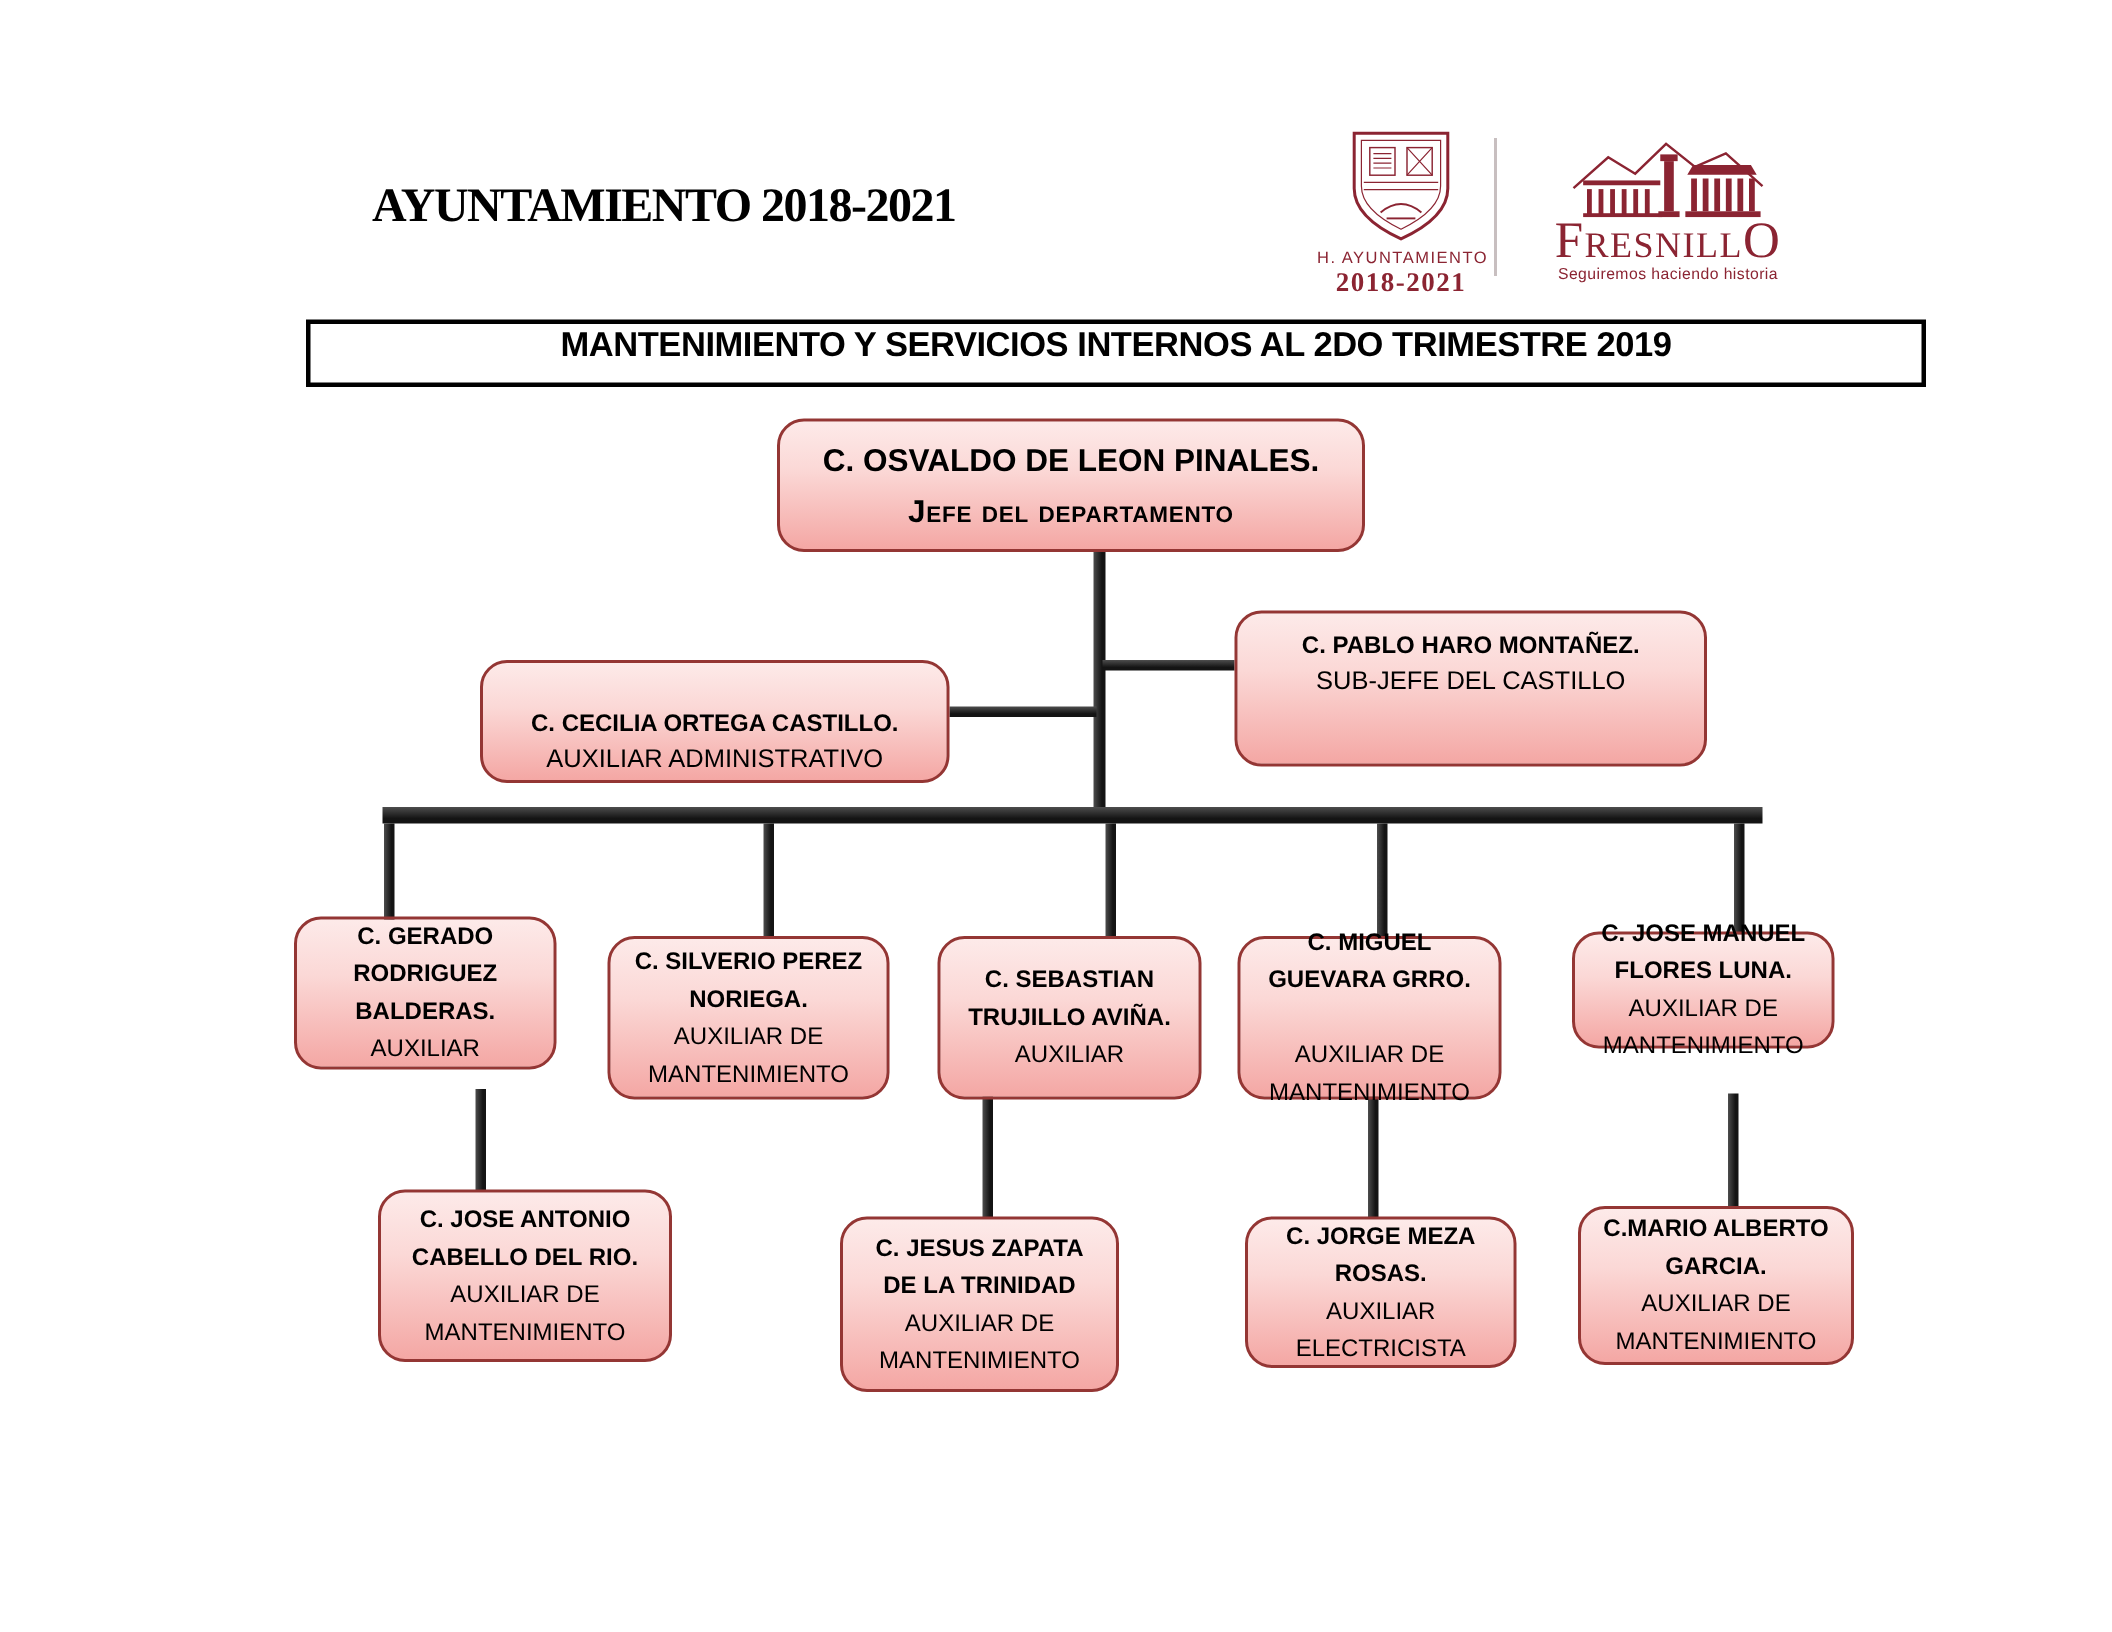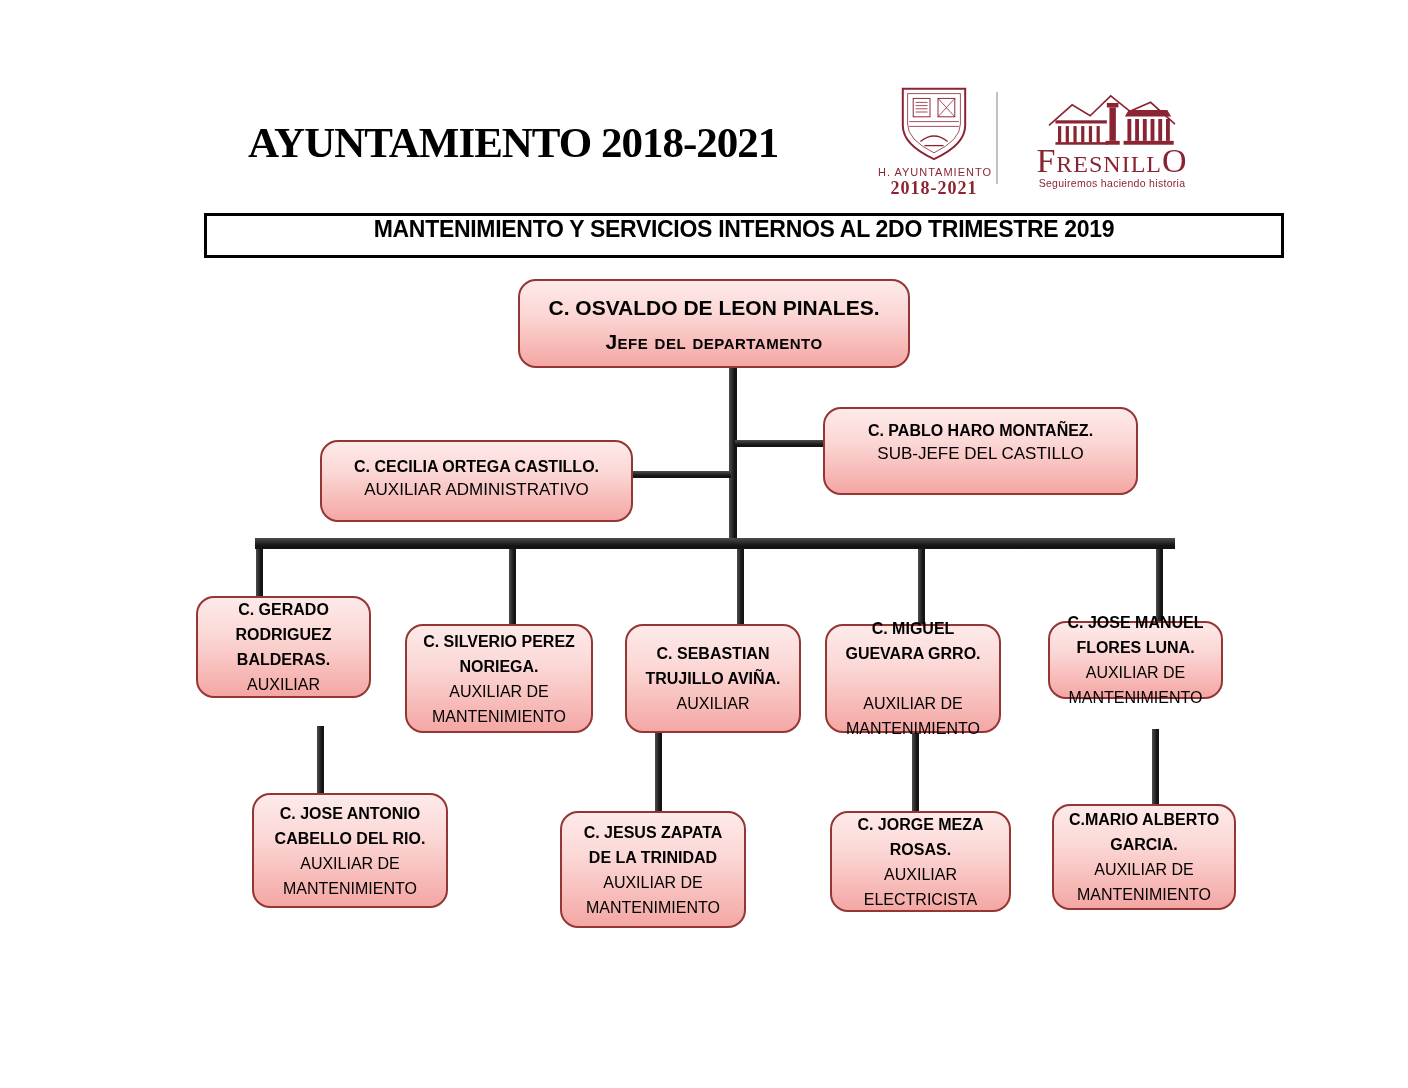--- a/index.html
+++ b/index.html
@@ -15,21 +15,21 @@
   }
   html,body{margin:0;padding:0;background:#ffffff;}
   #canvas{
     position:relative;width:1408px;height:1088px;background:#ffffff;
     font-family:"Liberation Sans",sans-serif;color:var(--text);overflow:hidden;
   }
   
   .page-title{
     position:absolute;left:248px;top:118px;
     font-family:"Liberation Serif",serif;font-weight:bold;
-    font-size:43px;letter-spacing:-1px;white-space:nowrap;color:#000;
+    font-size:32px;letter-spacing:-1px;white-space:nowrap;color:#000;
   }
   .crest-block{position:absolute;left:878px;top:84px;width:112px;text-align:center;color:var(--maroon);}
   .crest-block svg{display:block;margin:0 auto;}
   .crest-cap1{font-family:Liberation Sans, sans-serif;font-size:11px;letter-spacing:1px;margin-top:2px;white-space:nowrap;}
   .crest-cap2{font-family:"Liberation Serif",serif;font-size:18px;font-weight:bold;letter-spacing:1px;}
   .logo-divider{position:absolute;left:996px;top:92px;width:2px;height:92px;background:var(--divider);}
   .fresnillo-block{position:absolute;left:1014px;top:92px;width:196px;text-align:center;color:var(--maroon);}
   .fresnillo-block svg{display:block;margin:0 auto;}
   .fresnillo-wordmark{
     font-family:"Liberation Serif",serif;font-variant:small-caps;
@@ -132,31 +132,31 @@
   <div class="vline" style="left:317px;top:726px;width:7px;height:68px;"></div>
   <div class="vline" style="left:655px;top:731px;width:7px;height:81px;"></div>
   <div class="vline" style="left:912px;top:731px;width:7px;height:81px;"></div>
   <div class="vline" style="left:1152px;top:729px;width:7px;height:76px;"></div>
 
   <div class="node node-root" style="left:518px;top:279px;width:392px;height:89px;">
     <div class="name">C. OSVALDO DE LEON PINALES.</div>
     <div class="role">Jefe del departamento</div>
   </div>
 
-  <div class="node node-mid" style="left:823px;top:407px;width:315px;height:88px;justify-content:flex-start;padding-top:10px;">
+  <div class="node node-mid" style="left:823px;top:407px;width:315px;height:104px;justify-content:flex-start;padding-top:10px;">
     <div class="name">C. PABLO HARO MONTAÑEZ.</div>
     <div class="role">SUB-JEFE DEL CASTILLO</div>
   </div>
 
-  <div class="node node-mid" style="left:320px;top:440px;width:313px;height:82px;justify-content:flex-start;padding-top:13px;">
+  <div class="node node-mid" style="left:320px;top:440px;width:313px;height:82px;justify-content:flex-start;padding-top:29px;">
     <div class="name">C. CECILIA ORTEGA CASTILLO.</div>
     <div class="role">AUXILIAR ADMINISTRATIVO</div>
   </div>
 
-  <div class="node node-sm" style="left:196px;top:596px;width:175px;height:102px;">
+  <div class="node node-sm" style="left:196px;top:611px;width:175px;height:102px;">
     <div class="name">C. GERADO<br>RODRIGUEZ<br>BALDERAS.</div>
     <div class="role">AUXILIAR</div>
   </div>
 
   <div class="node node-sm" style="left:405px;top:624px;width:188px;height:109px;">
     <div class="name">C. SILVERIO PEREZ<br>NORIEGA.</div>
     <div class="role">AUXILIAR DE<br>MANTENIMIENTO</div>
   </div>
 
   <div class="node node-sm" style="left:625px;top:624px;width:176px;height:109px;">

